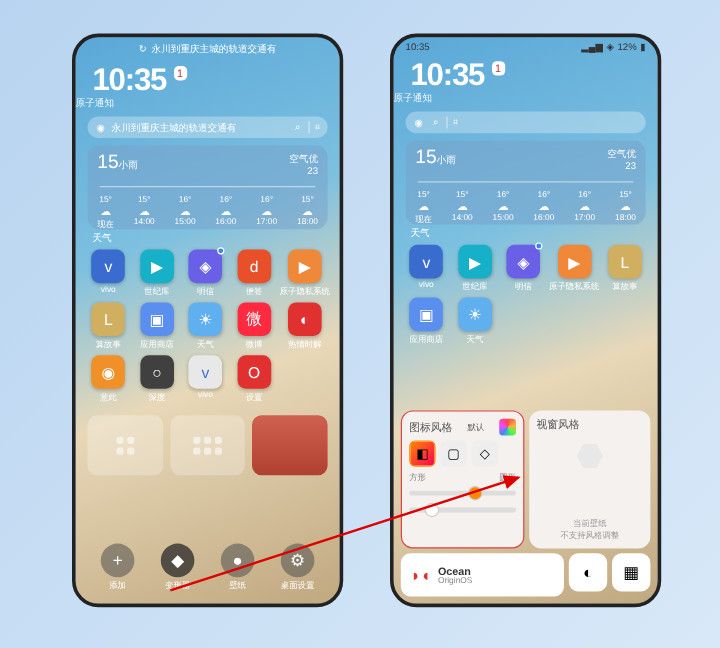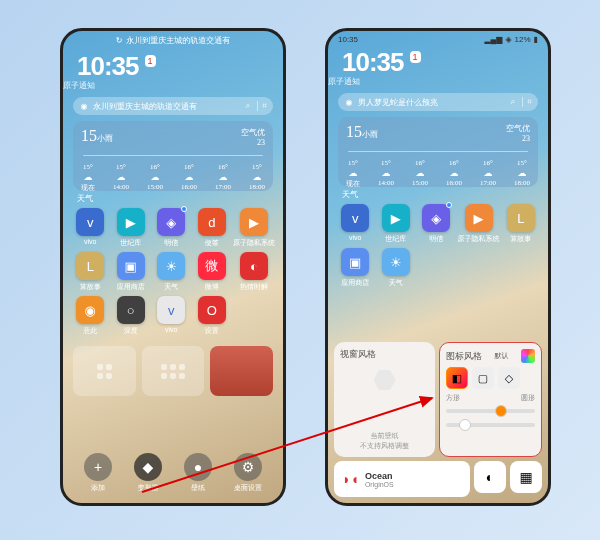--- a/index.html
+++ b/index.html
@@ -39,21 +39,21 @@
     background: rgba(255,255,255,.3); display:flex; align-items:center;
     padding:0 6px; gap:4px;
   }
   .pill-text { color:#fff; font-size:8px; flex:1; overflow:hidden; white-space:nowrap; text-overflow:ellipsis;}
   .pill-icon { width:10px; height:10px; color:#fff; font-size:8px; display:flex;align-items:center;justify-content:center;}
   .pill-end { border-left:1px solid rgba(255,255,255,.5); padding-left:4px;}
 
   .weather-card {
     margin: 0 10px; height:70px; border-radius:10px;
     background: rgba(120,160,200,.5); backdrop-filter: blur(4px);
-    padding:6px 8px; color:#fff; position:relative;font-family:Liberation Serif, serif;
+    padding:6px 8px; color:#fff; position:relative;
   }
   .weather-top { display:flex; justify-content:space-between; font-size:8px;}
   .weather-temp { font-size:16px; font-weight:500;}
   .weather-row { display:flex; justify-content:space-between; margin-top:16px;}
   .weather-hour { text-align:center; font-size:7px; }
   .weather-hour .wi { font-size:9px; margin:1px 0;}
   .weather-line { position:absolute; left:10px; right:10px; top:34px; height:1px; background:rgba(255,255,255,.5); border-radius:2px;}
   .weather-label { color:#fff; font-size:8px; padding:2px 0 0 14px;}
 
   .icon-grid { display:grid; grid-template-columns: repeat(5,1fr); gap:4px 2px; padding:4px 8px;}
@@ -298,21 +298,20 @@
   </div>
 
   <div class="clock-row">
     <span class="clock-time">10:35</span>
     <span class="clock-date">1</span>
   </div>
   <div class="clock-sub">原子通知</div>
 
   <div class="pill">
     <span class="pill-icon">◉</span>
-    <span class="pill-text">男人梦见蛇是什么预兆</span>
     <span class="pill-icon">⌕</span>
     <span class="pill-icon pill-end">⌗</span>
   </div>
 
   <div class="weather-card">
     <div class="weather-top">
       <span><span class="weather-temp">15</span><span style="font-size:8px;">小雨</span></span>
       <span style="text-align:right;">
         <div>空气优</div>
         <div>23</div>
@@ -380,28 +379,20 @@
         <div class="app-label">应用商店</div>
       </div>
       <div class="app">
         <div class="app-icon" style="background:#60b0f0;color:#fff">☀</div>
         <div class="app-label">天气</div>
       </div>
     </div>
 
   <div class="bottom-panel">
     <div class="panel-tabs">
-      <div class="panel-tab">
-        <div class="tab-head">
-            <span>视窗风格</span>
-          </div>
-        <div class="hex-shape"></div>
-        <div class="panel-note" style="white-space:pre-line;">当前壁纸
-不支持风格调整</div>
-      </div>
       <div class="panel-tab sel">
         <div class="tab-head">
           <span>图标风格</span>
           <span style="font-size:7px;">默认</span>
           <span style="width:14px;height:14px;border-radius:3px;background:conic-gradient(#f44,#fa4,#4f4,#48f,#f4f,#f44);"></span>
         </div>
         <div class="swatch-row">
           <div class="swatch sel" style="background:linear-gradient(135deg,#f80,#f05);">◧</div>
           <div class="swatch">▢</div>
           <div class="swatch">◇</div>
@@ -410,20 +401,28 @@
             <span>方形</span>
             <span>圆形</span>
           </div>
         <div class="slider">
             <div class="thumb" style="left:55%;background:#f80;"></div>
           </div>
         <div class="slider" style="margin-top:10px;">
             <div class="thumb" style="left:15%;"></div>
           </div>
       </div>
+      <div class="panel-tab">
+        <div class="tab-head">
+            <span>视窗风格</span>
+          </div>
+        <div class="hex-shape"></div>
+        <div class="panel-note" style="white-space:pre-line;">当前壁纸
+不支持风格调整</div>
+      </div>
     </div>
   </div>
 
   <div class="origin-bar">
     <div class="origin-card">
       <span style="font-size:14px;color:#e03030;">◗◖</span>
       <span>
         <div style="font-weight:700;">Ocean</div>
         <div style="font-size:7px;color:#888;">OriginOS</div>
       </span>

